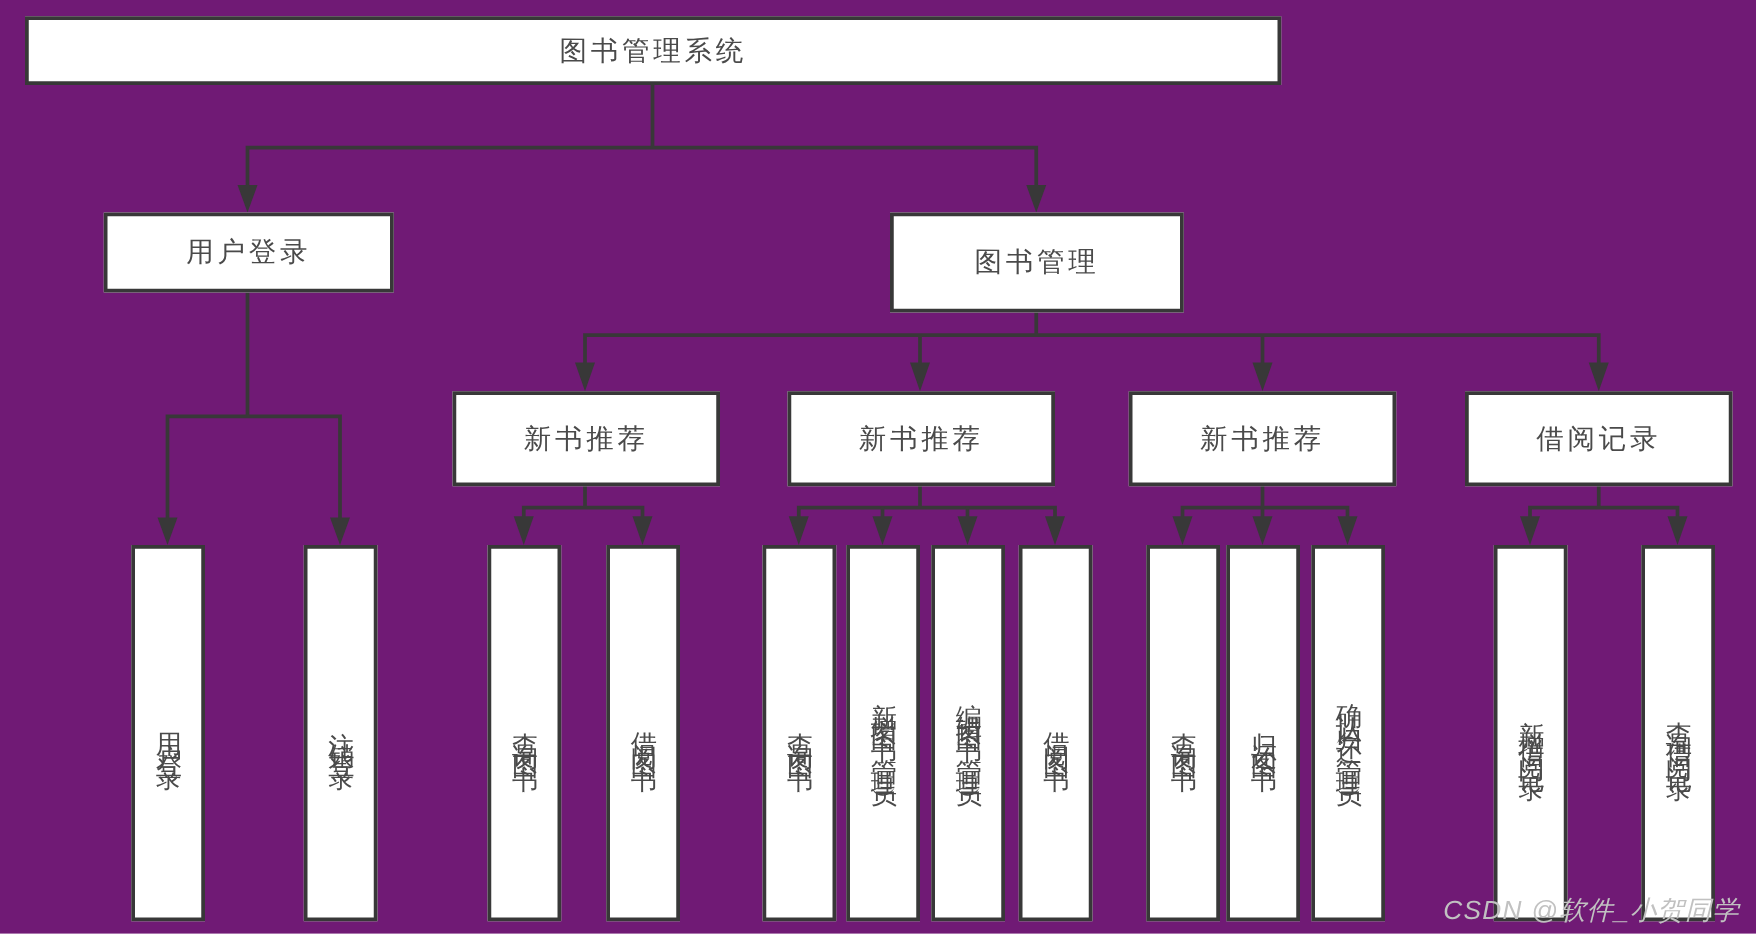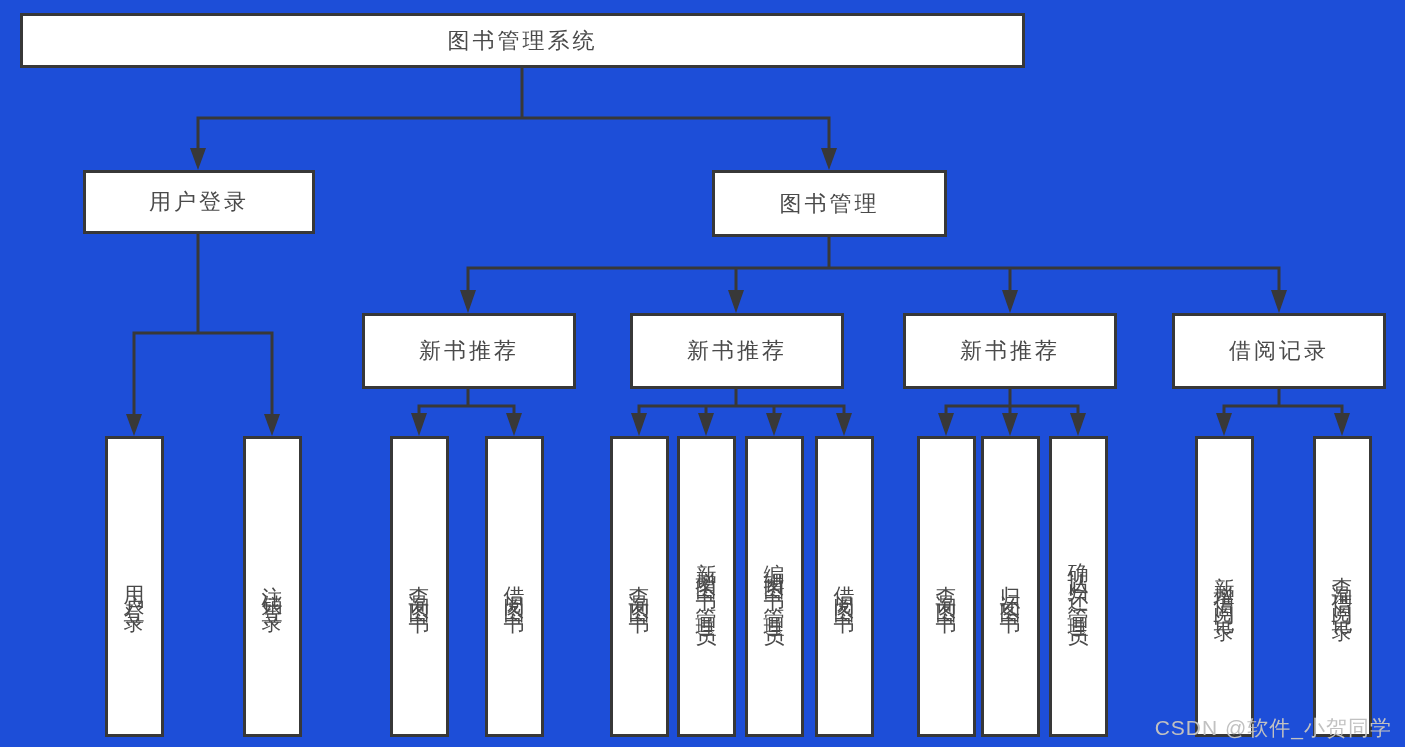--- a/index.html
+++ b/index.html
@@ -1,20 +1,20 @@
 <!DOCTYPE html>
 <html><head>
 <meta charset="utf-8">
 <style>
   html, body { margin: 0; padding: 0; background: #ffffff; }
   #canvas {
     position: relative;
     width: 1405px;
     height: 747px;
-    background: #1d4ed8;
+    background: #701a75;
     font-family: "Liberation Sans", sans-serif;
     overflow: hidden;
   }
   #connectors {
     position: absolute;
     left: 0; top: 0;
     width: 1405px; height: 747px;
   }
   .box {
     position: absolute;
@@ -35,21 +35,21 @@
     writing-mode: vertical-rl;
     text-orientation: mixed;
     font-size: 21px;
     line-height: 1;
     letter-spacing: 9px;
     color: #4a4a4a;
   }
   
   .n-root   { left: 20px;  top: 13px;  width: 1005px; height: 55px; }
   .n-login  { left: 83px;  top: 170px; width: 232px;  height: 64px; }
-  .n-mgmt   { left: 712px; top: 170px; width: 235px;  height: 67px; }
+  .n-mgmt   { left: 712px; top: 170px; width: 235px;  height: 80px; }
   .n-l3     { top: 313px; width: 214px; height: 76px; }
   .n-nbr    { left: 362px; }
   .n-bb     { left: 630px; }
   .n-cb     { left: 903px; }
   .n-br     { left: 1172px; }
   .leaf     { top: 436px; width: 59px; height: 301px; }
   .lf-1  { left: 105px; }
   .lf-2  { left: 243px; }
   .lf-3  { left: 390px; }
   .lf-4  { left: 485px; }
@@ -64,20 +64,21 @@
   .lf-13 { left: 1313px; }
   #watermark {
     position: absolute;
     right: 13px;
     bottom: 5px;
     font-size: 21px;
     letter-spacing: 1px;
     color: #c1c1c1;
     z-index: 5;
     white-space: nowrap;
+    font-style: italic;
   }
 </style>
 </head>
 <body>
 
 <div id="canvas">
 
   <svg id="connectors" viewBox="0 0 1405 747" xmlns="http://www.w3.org/2000/svg">
     <g stroke="#383838" stroke-width="3" fill="none">
 

